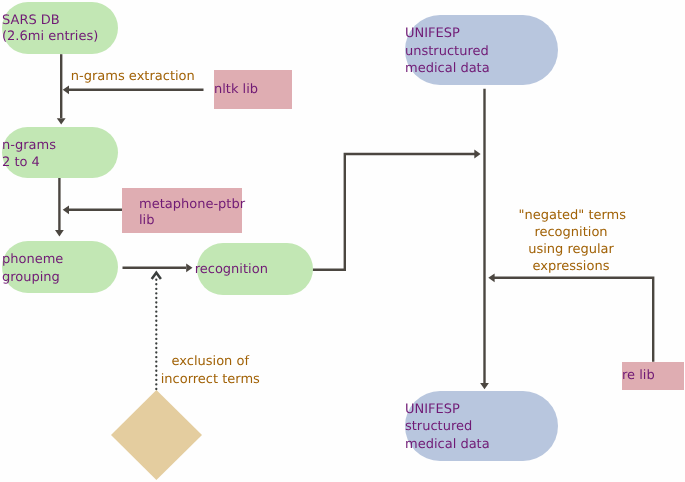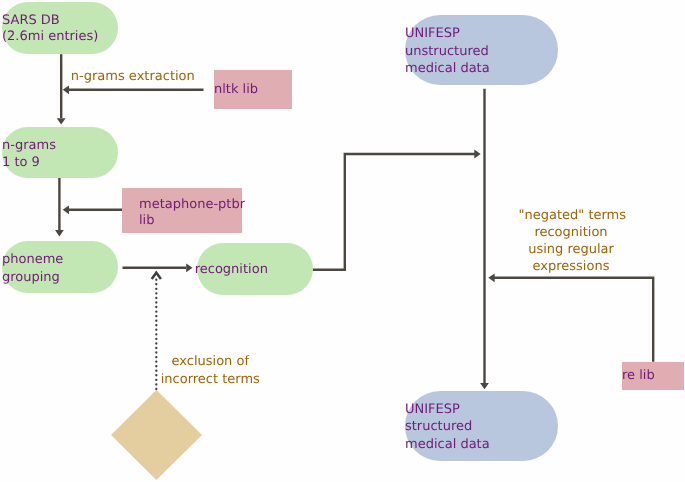--- a/index.html
+++ b/index.html
@@ -56,21 +56,21 @@
       <path d="M151.7 279.1 L156.3 272.7 L160.9 279.1" fill="none" stroke="#3a3e3d" stroke-width="2.5" stroke-linecap="butt" stroke-linejoin="miter"></path>
     </g>
   </svg>
 
   <div class="node stadium green" style="left:2px;top:2.2px;width:116.1px;height:51.9px;">
     <span class="tx" style="top:11px;line-height:16.3px;">SARS DB
 (2.6mi entries)</span>
   </div>
   <div class="node stadium green" style="left:2px;top:127px;width:116px;height:51px;">
     <span class="tx" style="top:10.2px;line-height:17.3px;">n-grams
-1 to 9</span>
+2 to 4</span>
   </div>
   <div class="node stadium green" style="left:2px;top:241px;width:116px;height:52px;">
     <span class="tx" style="top:9.8px;line-height:17.7px;">phoneme
 grouping</span>
   </div>
   <div class="node stadium green" style="left:196.5px;top:243px;width:116px;height:51.5px;">
     <span class="tx" style="top:17.8px;line-height:17px;left:-1.8px;right:1.8px;">recognition</span>
   </div>
   <div class="node rect pink" style="left:214px;top:69.5px;width:78px;height:39.5px;">
     <span class="tx" style="top:11.5px;line-height:17px;">nltk lib</span>

